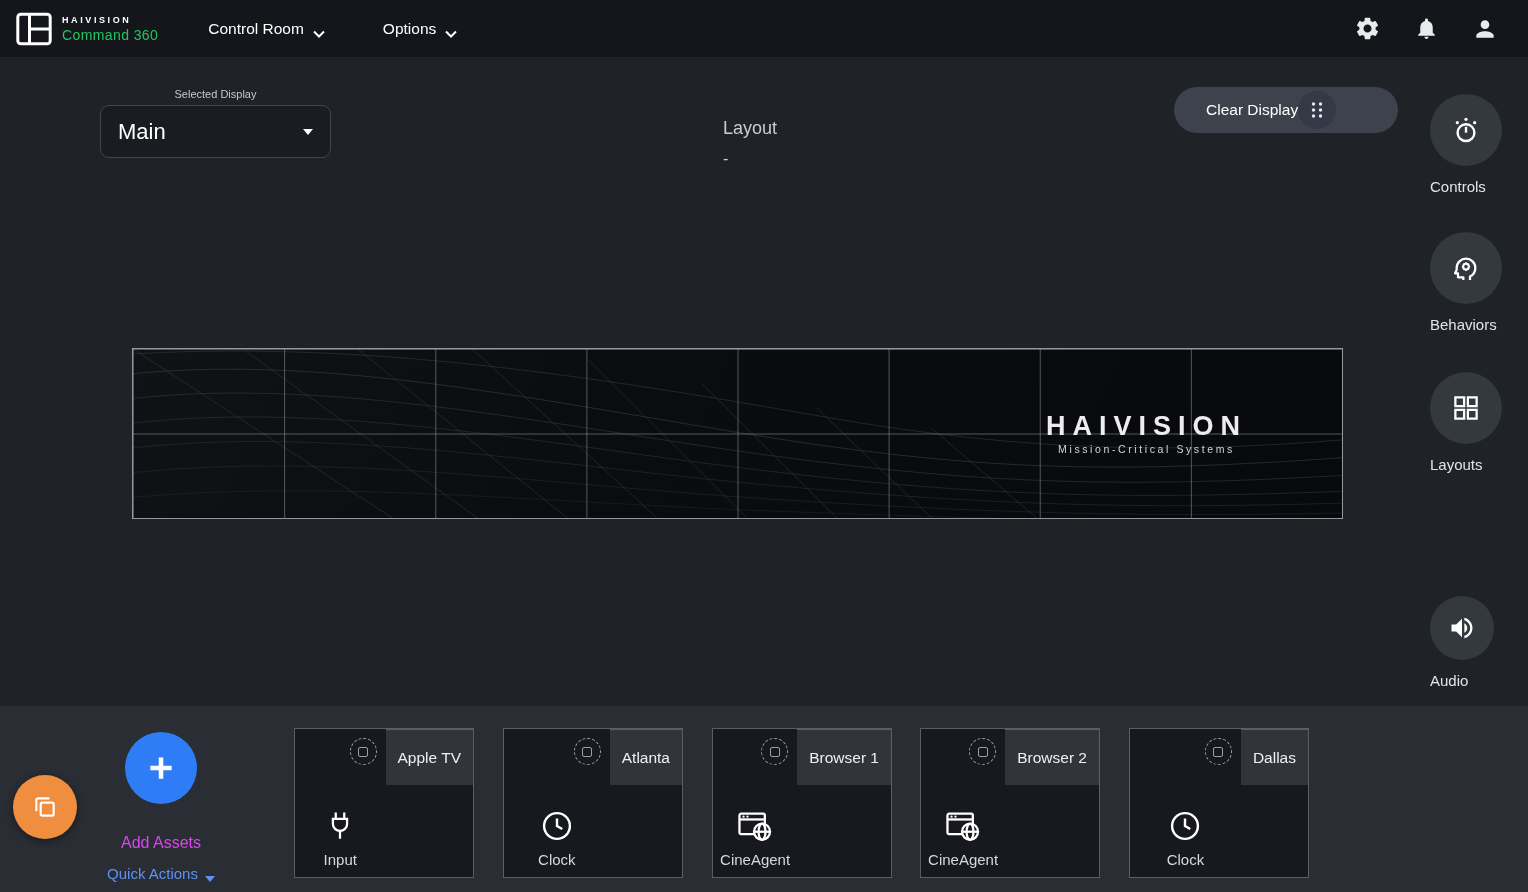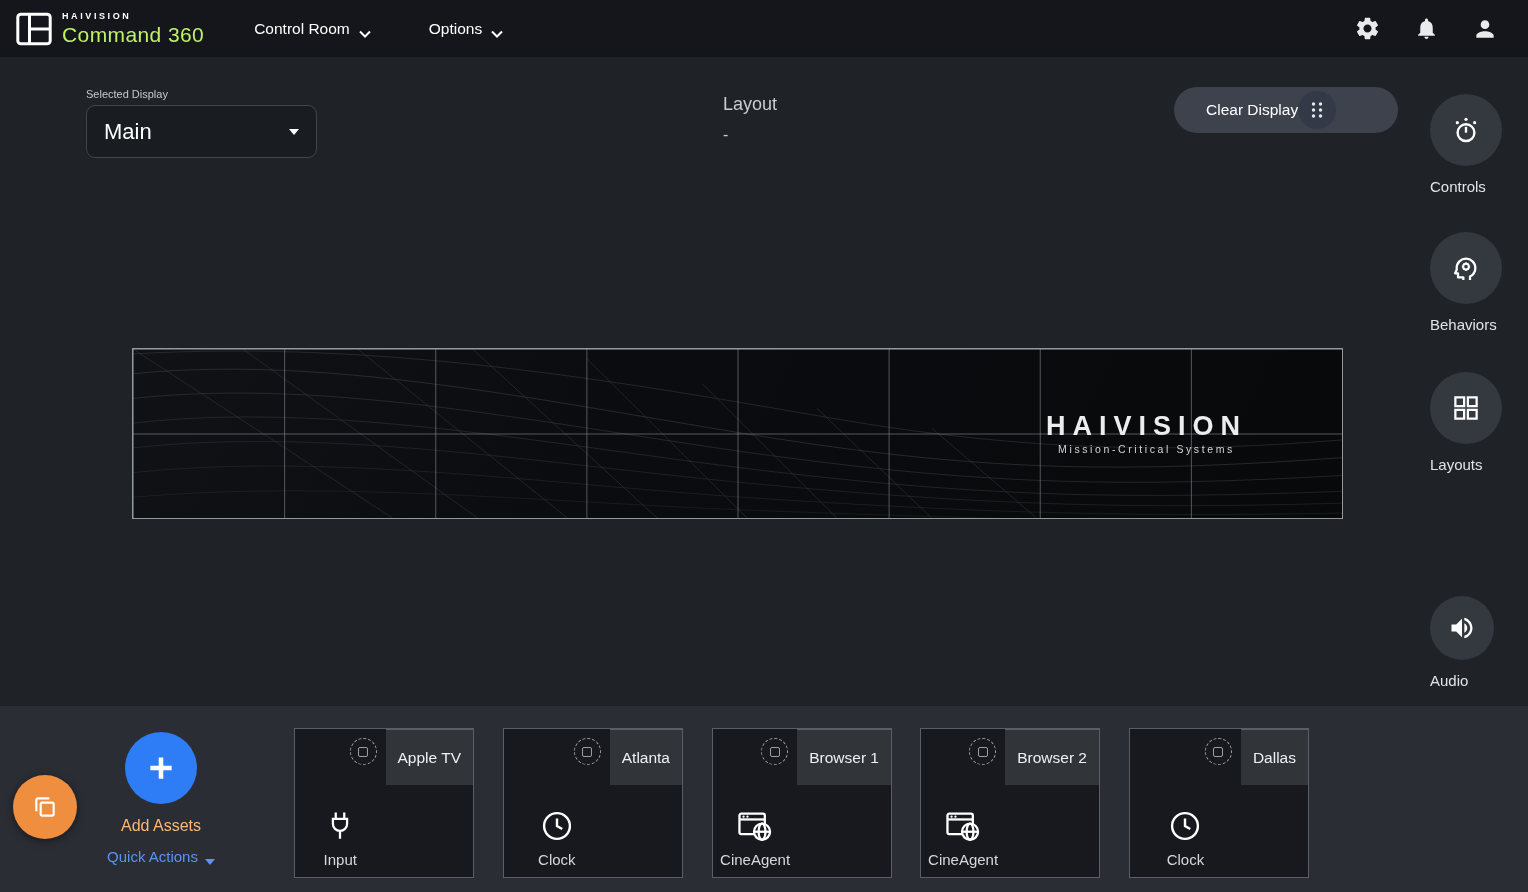--- a/index.html
+++ b/index.html
@@ -12,40 +12,40 @@
   svg { display:block; }
 
   
   .topbar {
     position:absolute; top:0; left:0; right:0; height:57px;
     background:#14161b; display:flex; align-items:center; padding:0 16px;
   }
   .brand { display:flex; align-items:center; gap:10px; }
   .brand-text { display:flex; flex-direction:column; line-height:1; }
   .brand-small { font-size:9px; font-weight:bold; letter-spacing:2.6px; margin-bottom:3px; color:#fff; }
-  .brand-large { font-size:21px; font-weight:400; letter-spacing:.4px; color:#bef264; }
+  .brand-large { font-size:14px; font-weight:400; letter-spacing:.4px; color:#22c55e; }
   .nav { display:flex; align-items:center; gap:46px; margin-left:44px; }
   .nav-item { display:flex; align-items:flex-end; gap:9px; font-size:15.5px; color:#fff; cursor:pointer; background:none; border:none; }
   .top-icons { margin-left:auto; display:flex; align-items:center; gap:33px; padding-right:14px; }
   .icon-btn { background:none; border:none; padding:0; color:#e9eaec; cursor:pointer; display:flex; }
 
   
   .main { position:absolute; top:57px; left:0; right:0; height:649px; background:#1f2227; }
 
-  .display-select-group { position:absolute; left:86px; top:31px; }
+  .display-select-group { position:absolute; left:100px; top:31px;text-align:center; }
   .field-label { font-size:11px; color:#c7c9ce; margin-bottom:5px; }
   .select-box {
     width:231px; height:53px; background:#191c21; border:1px solid #42454c; border-radius:9px;
     display:flex; align-items:center; justify-content:space-between; padding:0 17px;
     font-size:22px; color:#fff; cursor:pointer;
   }
   .caret-down { width:0; height:0; border-left:5.5px solid transparent; border-right:5.5px solid transparent; border-top:6.5px solid #fff; }
 
   .layout-info { position:absolute; left:723px; top:37px; }
-  .layout-label { font-size:18px; color:#c9ccd2; }
+  .layout-label { font-size:18px; color:#c9ccd2;margin-top:24px; }
   .layout-value { font-size:16px; color:#c9ccd2; margin-top:11px; }
 
   .clear-display {
     position:absolute; left:1174px; top:30px; width:224px; height:46px; border-radius:23px;
     background:#3d424d; border:none; display:flex; align-items:center; 
     padding:0 5px 0 32px; color:#fff; font-size:15.5px; cursor:pointer;
   }
   .clear-dots { width:38px; height:38px; border-radius:50%; background:#343947; display:flex; align-items:center; justify-content:center; }
 
   .side-action { position:absolute; left:1430px; width:80px; display:flex; flex-direction:column; align-items:flex-start; gap:12px; }
@@ -79,21 +79,21 @@
   .fab {
     position:absolute; left:13px; top:69px; width:64px; height:64px; border-radius:50%;
     background:#ef8e3e; border:none; color:#fff; display:flex; align-items:center; justify-content:center;
     cursor:pointer; box-shadow:0 2px 8px rgba(0,0,0,.45);
   }
   .add-assets-group { position:absolute; left:125px; top:26px; width:72px; display:flex; flex-direction:column; align-items:center; }
   .add-circle {
     width:72px; height:72px; border-radius:50%; background:#2e7df6; border:none; color:#fff;
     display:flex; align-items:center; justify-content:center; cursor:pointer;
   }
-  .add-label { margin-top:13px; font-size:16px; color:#fdba74; white-space:nowrap; }
+  .add-label { margin-top:30px; font-size:16px; color:#d946ef; white-space:nowrap; }
   .quick-actions {
     margin-top:12px; background:none; border:none; cursor:pointer;
     font-size:15px; color:#5b93f5; display:flex; align-items:flex-end; gap:7px; white-space:nowrap;
     font-family:"Liberation Sans", sans-serif;
   }
   .caret-down-blue { width:0; height:0; border-left:5px solid transparent; border-right:5px solid transparent; border-top:6px solid #5b93f5; }
 
   .asset-card {
     position:absolute; top:22px; width:180px; height:150px;
     border:1px solid #5a5e66; display:flex; flex-direction:row; background:#17191e; cursor:grab;

